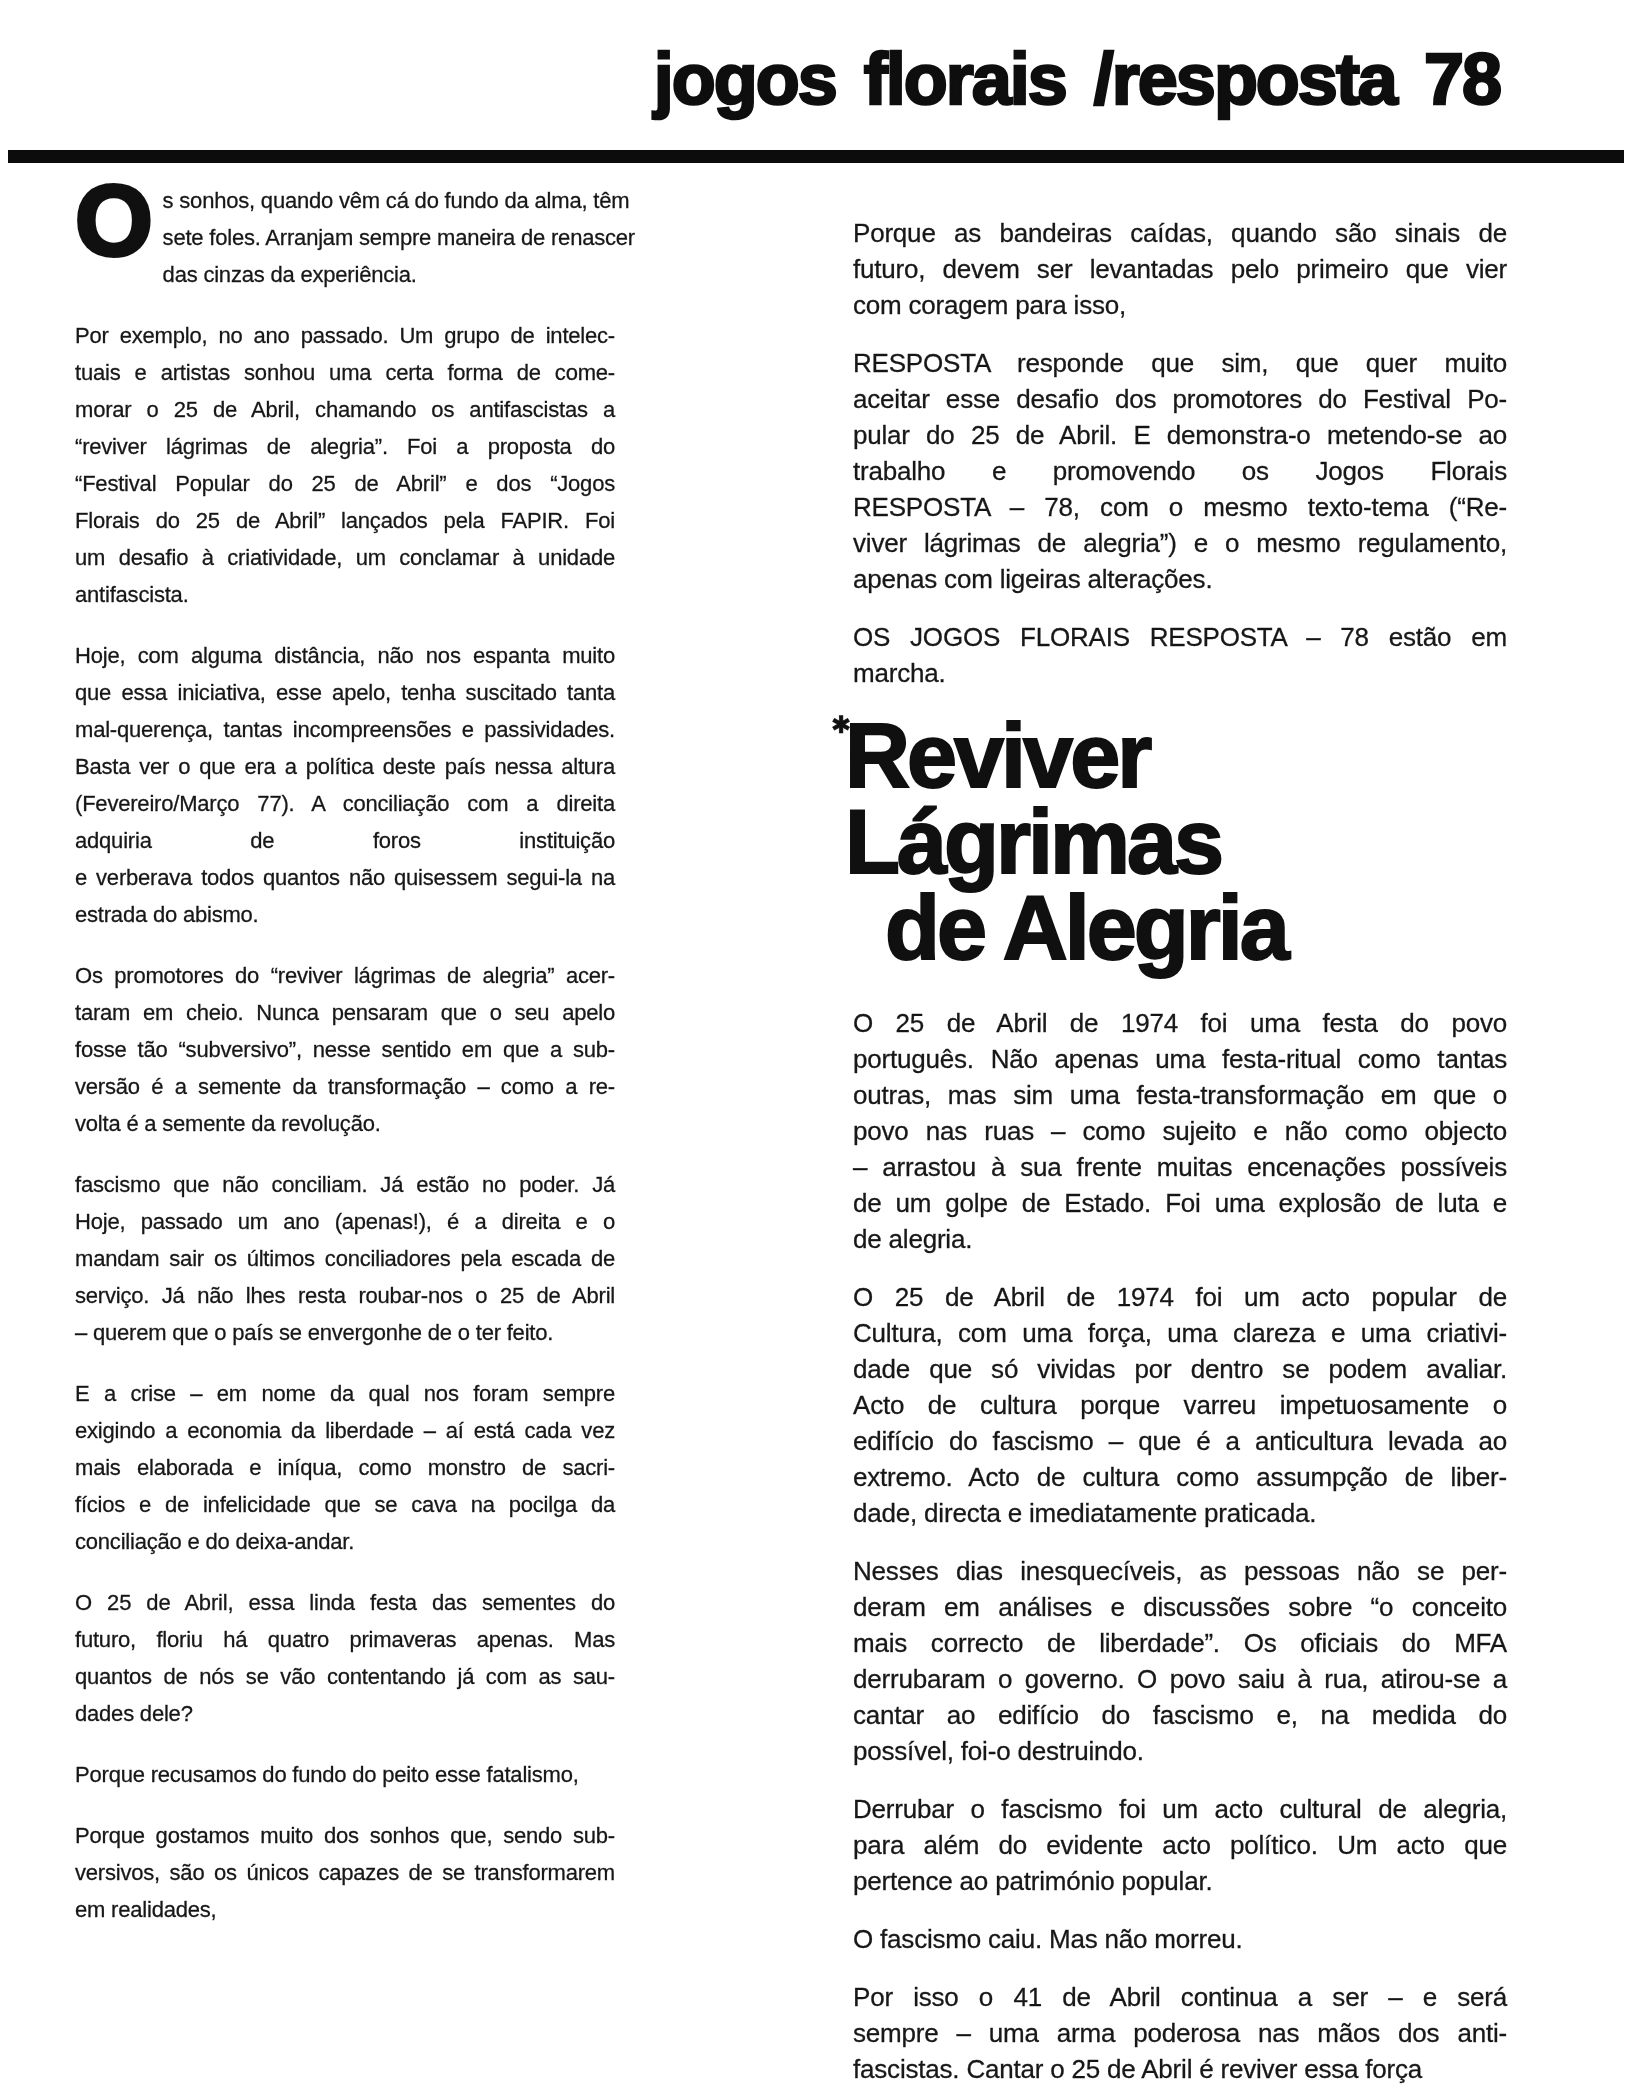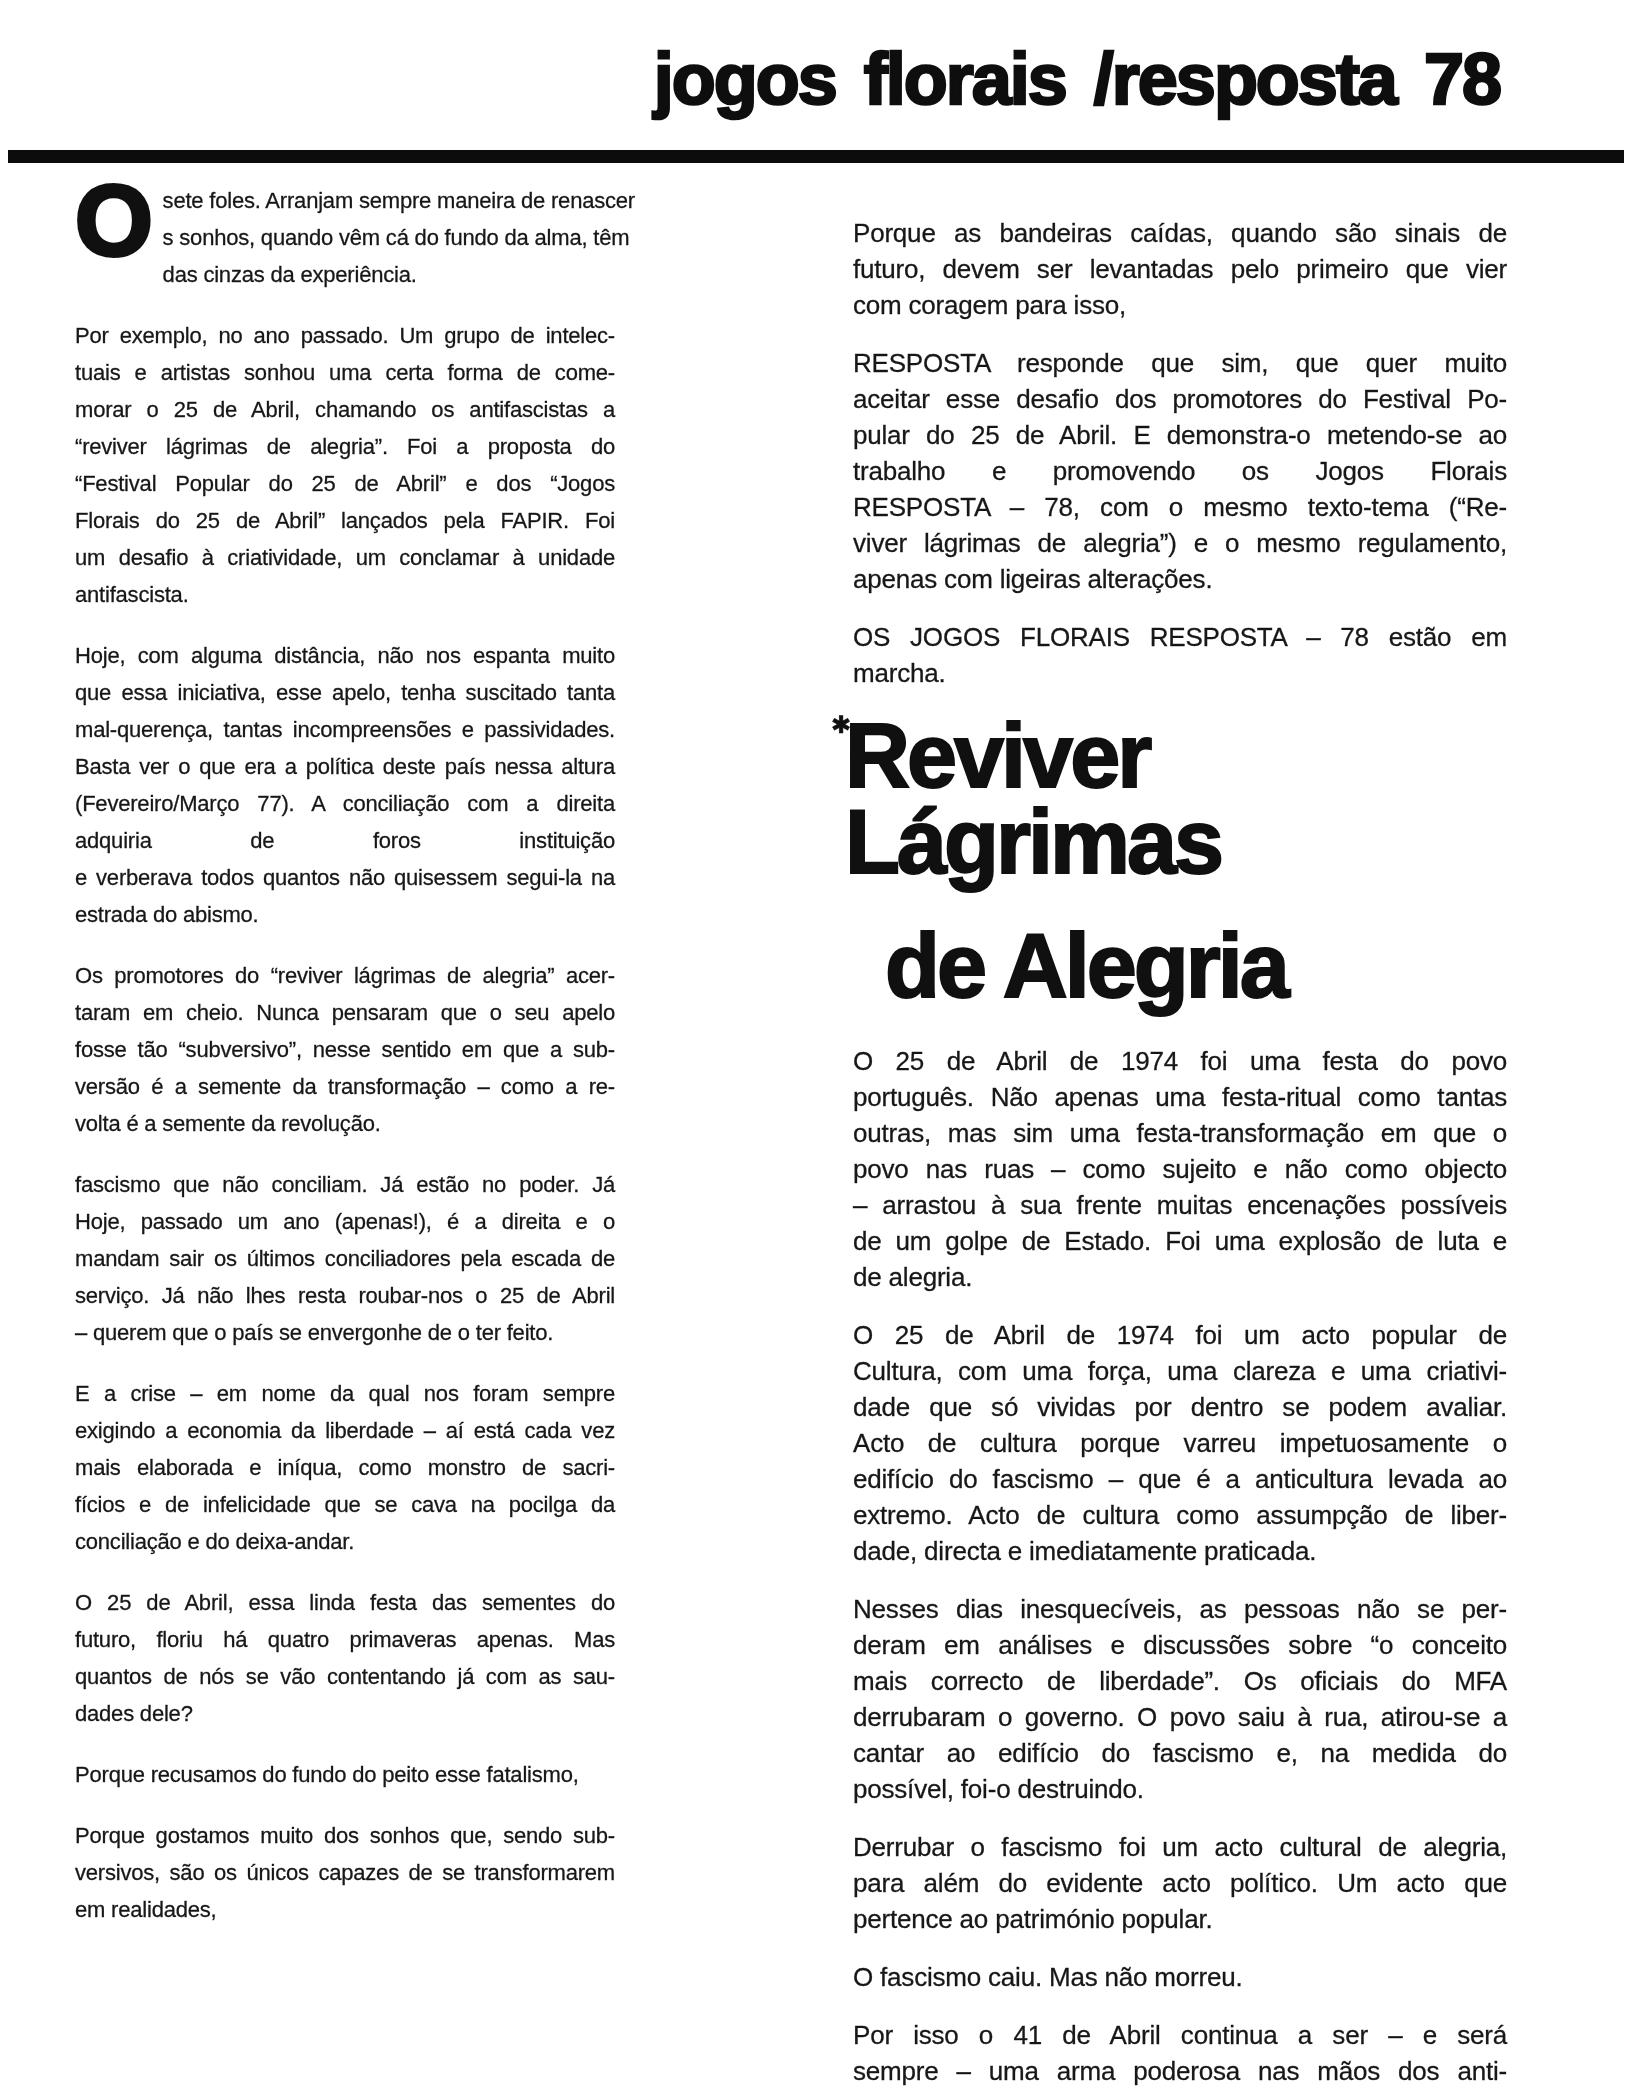--- a/index.html
+++ b/index.html
@@ -27,36 +27,36 @@
     float:left;height:72px;margin:3px 10px 0 0;
     font-size:100px;line-height:70px;font-weight:bold;
     -webkit-text-stroke:4px #101010;color:#101010;
   }
   
   .logo{position:relative;margin:10px 0 34px 0;color:#101010;}
   .logo-line{
     font-weight:bold;font-size:90px;line-height:86px;letter-spacing:-3px;
     -webkit-text-stroke:2px #101010;white-space:nowrap;
   }
-  .logo-line.l3{padding-left:40px;margin-top:38px;}
+  .logo-line.l3{padding-left:40px;}
   .logo-mark{position:absolute;left:-14px;top:-6px;font-size:24px;-webkit-text-stroke:0.5px #101010;}
   b{font-weight:normal;}
 </style>
 </head>
 <body>
 
 <div class="page">
   <div class="masthead-title">jogos florais /resposta 78</div>
   <div class="rule"></div>
 
   <div class="col col-left">
       <div class="para">
         <span class="dropcap">O</span>
+        <div class="line">s sonhos, quando vêm cá do fundo da alma, têm</div>
         <div class="line">sete foles. Arranjam sempre maneira de renascer</div>
-        <div class="line">s sonhos, quando vêm cá do fundo da alma, têm</div>
         <div class="line last">das cinzas da experiência.</div>
       </div>
       <div class="para">
         <div class="line">Por exemplo, no ano passado. Um grupo de intelec-</div>
         <div class="line">tuais e artistas sonhou uma certa forma de come-</div>
         <div class="line">morar o 25 de Abril, chamando os antifascistas a</div>
         <div class="line">“reviver lágrimas de alegria”. Foi a proposta do</div>
         <div class="line">“Festival Popular do 25 de Abril” e dos “Jogos</div>
         <div class="line">Florais do 25 de Abril” lançados pela FAPIR. Foi</div>
         <div class="line">um desafio à criatividade, um conclamar à unidade</div>

